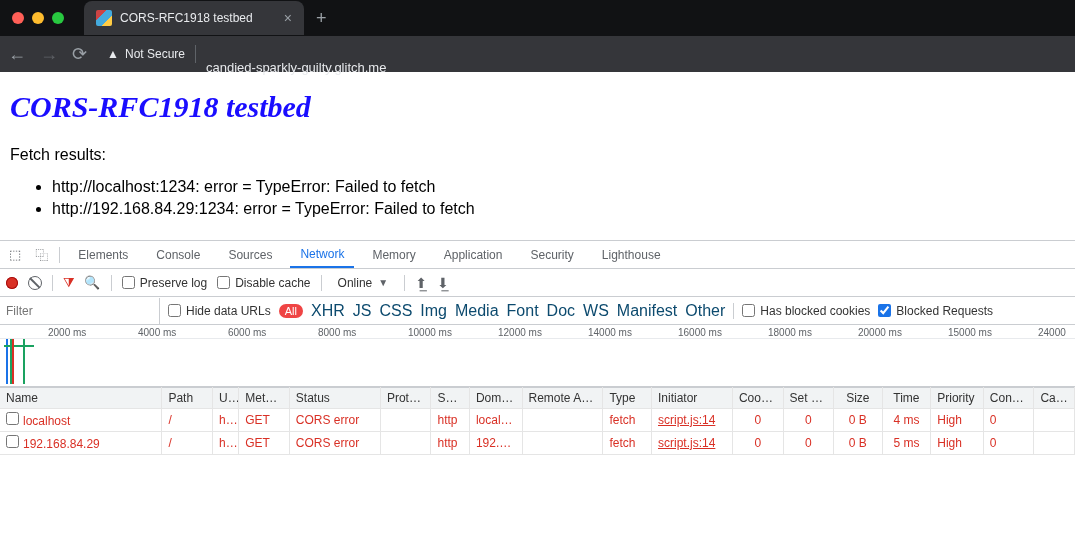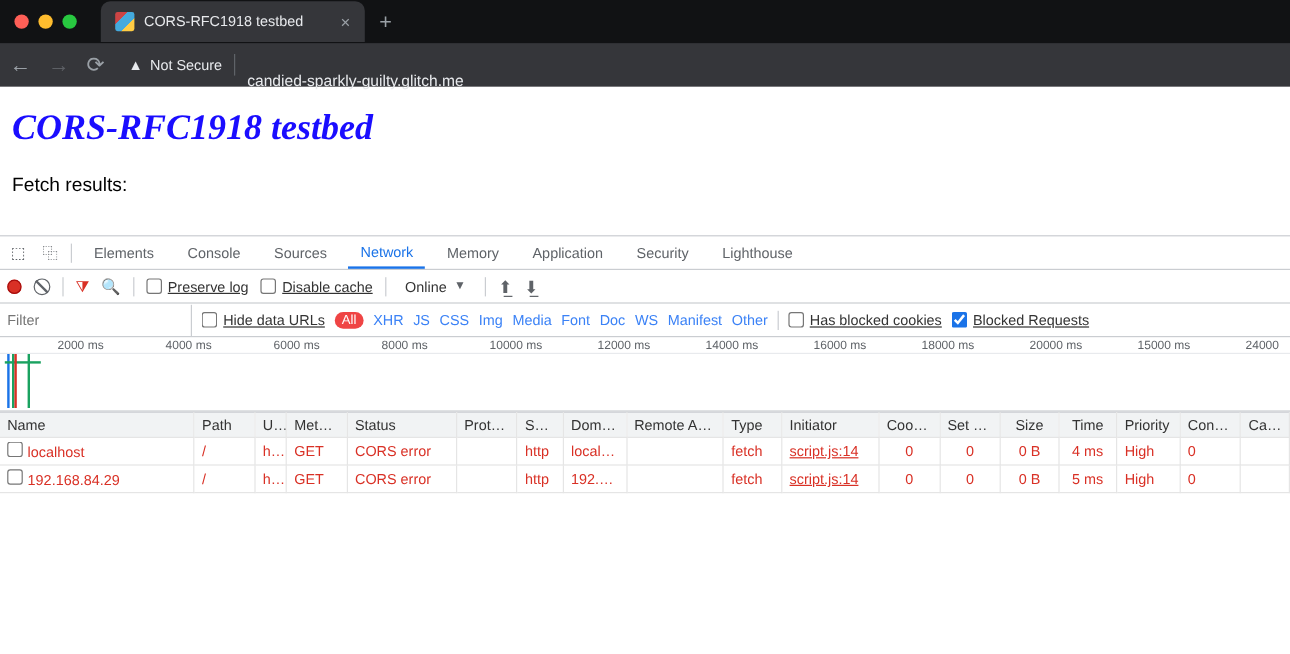--- a/index.html
+++ b/index.html
@@ -37,31 +37,31 @@
   .dt-ic { color: #5f6368; font-size: 13px; cursor: pointer; padding: 0 3px; }
   .dt-tab { padding: 0 10px; height: 27px; display: flex; align-items: center; color: #5f6368; cursor: pointer; }
   .dt-tab.active { color: #1a73e8; border-bottom: 2px solid #1a73e8; }
 
   .dt-toolbar { display: flex; align-items: center; height: 28px; border-bottom: 1px solid #cacdd1; padding: 0 6px; gap: 10px; }
   .rec { width: 12px; height: 12px; border-radius: 50%; background: #d93025; box-shadow: 0 0 0 1px #a50e0e inset; }
   .nope { width: 14px; height: 14px; border: 1.5px solid #5f6368; border-radius: 50%; position: relative; }
   .nope::after { content: ''; position: absolute; width: 14px; height: 1.5px; background: #5f6368; top: 5px; left: -1px; transform: rotate(45deg); }
   .funnel { color: #d93025; font-size: 13px; }
   .mag { color: #5f6368; font-size: 13px; }
-  .chk { display: flex; align-items: center; gap: 5px; color: #333; text-decoration: underline; }
+  .chk { display: flex; align-items: center; gap: 5px; color: #333; }
   .chk input { margin: 0; }
   .thinsep { width: 1px; height: 16px; background: #cacdd1; }
   .throttle { display: flex; align-items: center; gap: 6px; color: #333; padding: 2px 6px; }
   .caretd { color: #5f6368; font-size: 10px; }
   .upl, .dwl { color: #5f6368; font-size: 14px; }
 
   .dt-filterbar { display: flex; align-items: center; height: 28px; border-bottom: 1px solid #cacdd1; gap: 8px; }
   .filter-input { border: none; padding: 0 6px; height: 26px; width: 160px; font-size: 12px; color: #5f6368; outline: none; border-right: 1px solid #cacdd1; }
   .pill { padding: 1px 6px; border-radius: 8px; background: #ef4444; color: #fff; font-size: 11px; }
-  .ftype { color: #3b82f6; font-size: 12px; cursor: pointer; }
+  .ftype { color: #0c4a6e; font-size: 16px; cursor: pointer; }
   .bluechk { accent-color: #1a73e8; }
 
   .timeline { height: 62px; border-bottom: 1px solid #cacdd1; position: relative; overflow: hidden; }
   .ticks { display: flex; font-size: 10px; color: #5f6368; padding: 2px 16px 0 8px; }
   .tick { flex: 0 0 90px; }
   .tl-body { position: relative; height: 46px; border-top: 1px solid #e8eaed; }
   .tl-mark { position: absolute; top: 0; bottom: 0; }
   .tl-green { left: 10px; width: 15px; border-left: 2px solid #1aa260; border-right: 2px solid #1aa260; }
   .tl-green::before { content:''; position:absolute; top:6px; left:-8px; width:30px; height:2px; background:#1aa260; }
   .tl-red { left: 12px; top: 0; bottom: 0; width: 2px; background: #d93025; position: absolute; }
@@ -104,20 +104,24 @@
       </span>
       <span class="sep"></span>
       <span class="url">candied-sparkly-guilty.glitch.me</span>
     </div>
   </div>
 </div>
 
 <div class="page">
   <h1>CORS-RFC1918 testbed</h1>
   <p>Fetch results:</p>
+  <ul>
+    <li>http://localhost:1234: error = TypeError: Failed to fetch</li>
+    <li>http://192.168.84.29:1234: error = TypeError: Failed to fetch</li>
+  </ul>
 </div>
 
 <div class="devtools">
 
   <div class="dt-tabs">
     <span class="dt-ic">⬚</span>
     <span class="dt-ic">⿻</span>
     <span class="thinsep"></span>
     <span class="dt-tab">Elements</span>
     <span class="dt-tab">Console</span>

